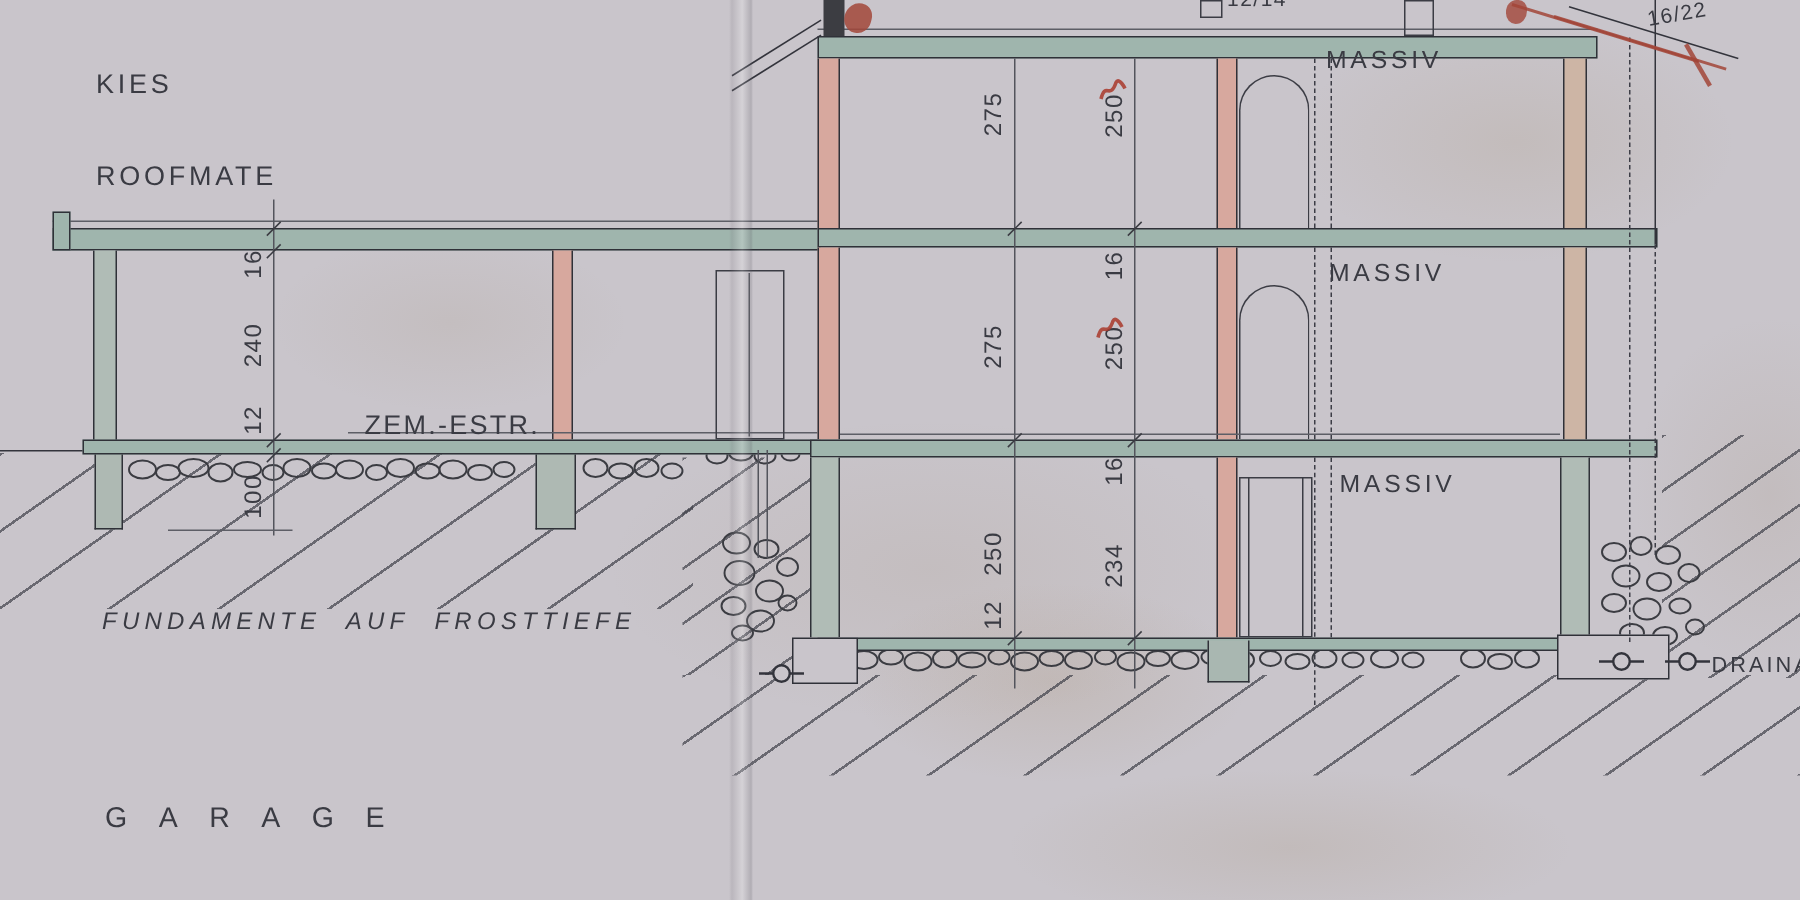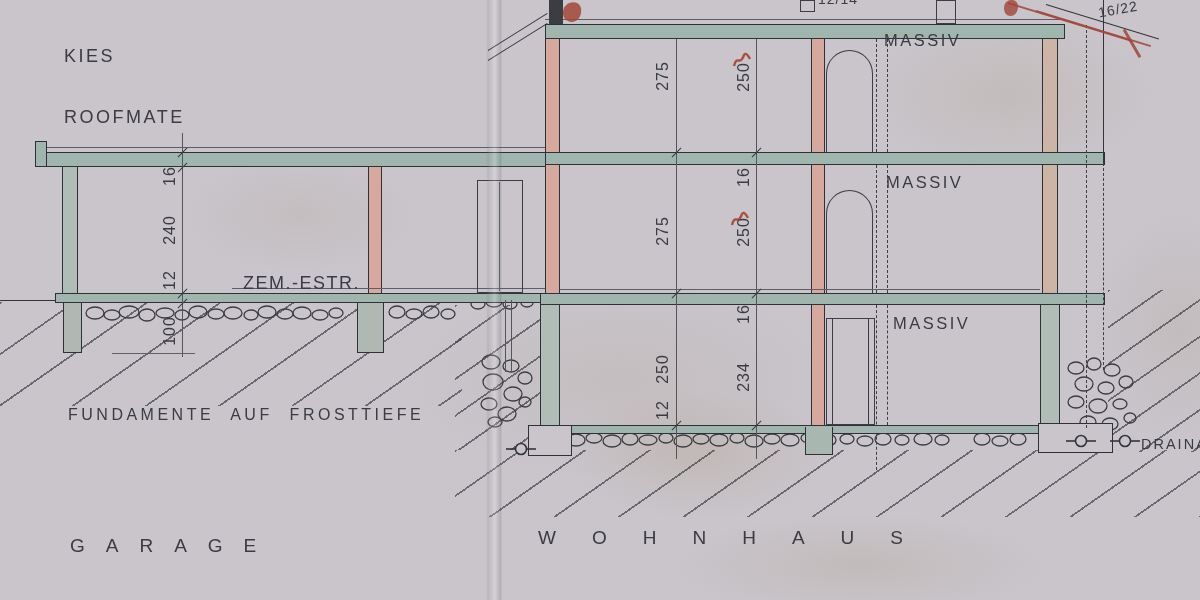--- a/index.html
+++ b/index.html
@@ -260,19 +260,18 @@
   <svg class="abs z5" style="left:731px;top:50px;" width="22" height="20" viewBox="0 0 22 20">
     <path d="M3 16 C6 4, 9 17, 13 5 C15 1, 19 9, 19 9" stroke="#a9382c" stroke-width="2.4" fill="none" opacity="0.85"></path>
   </svg>
   <svg class="abs z5" style="left:729px;top:209px;" width="22" height="20" viewBox="0 0 22 20">
     <path d="M3 16 C6 4, 9 17, 13 5 C15 1, 19 9, 19 9" stroke="#a9382c" stroke-width="2.4" fill="none" opacity="0.85"></path>
   </svg>
 
   <div class="t note z4" style="left:64px;top:46px;">KIES</div>
   <div class="t note z4" style="left:64px;top:107px;">ROOFMATE</div>
   <div class="t z4" style="left:232px;top:273px;font-size:18px;letter-spacing:1.5px;margin-left:11px;">ZEM.-ESTR.</div>
-  <div class="t z4" style="left:68px;top:406px;font-size:16px;letter-spacing:3.5px;word-spacing:9px;">FUNDAMENTE AUF FROSTTIEFE</div>
+  <div class="t z4" style="left:68px;top:406px;font-size:16px;letter-spacing:3.5px;word-spacing:9px;font-style:italic;">FUNDAMENTE AUF FROSTTIEFE</div>
   <div class="t zone z4" style="left:70px;top:535px;letter-spacing:21px;text-align:center;">GARAGE</div>
-  <div class="t zone z4" style="left:538px;top:527px;letter-spacing:36px;">WOHNHAUS</div>
 
   <div class="abs z6" style="left:486px;top:0;width:16px;height:600px;background:linear-gradient(90deg,transparent,rgba(120,115,125,.18) 12%,rgba(255,255,255,.22) 55%,rgba(90,88,98,.22) 92%,transparent);"></div>
 
 </div>
 
 </body></html>

